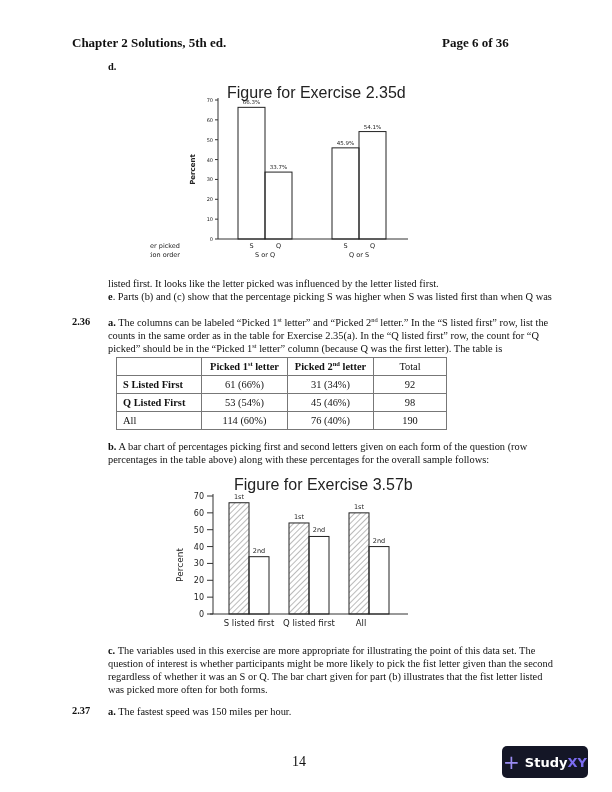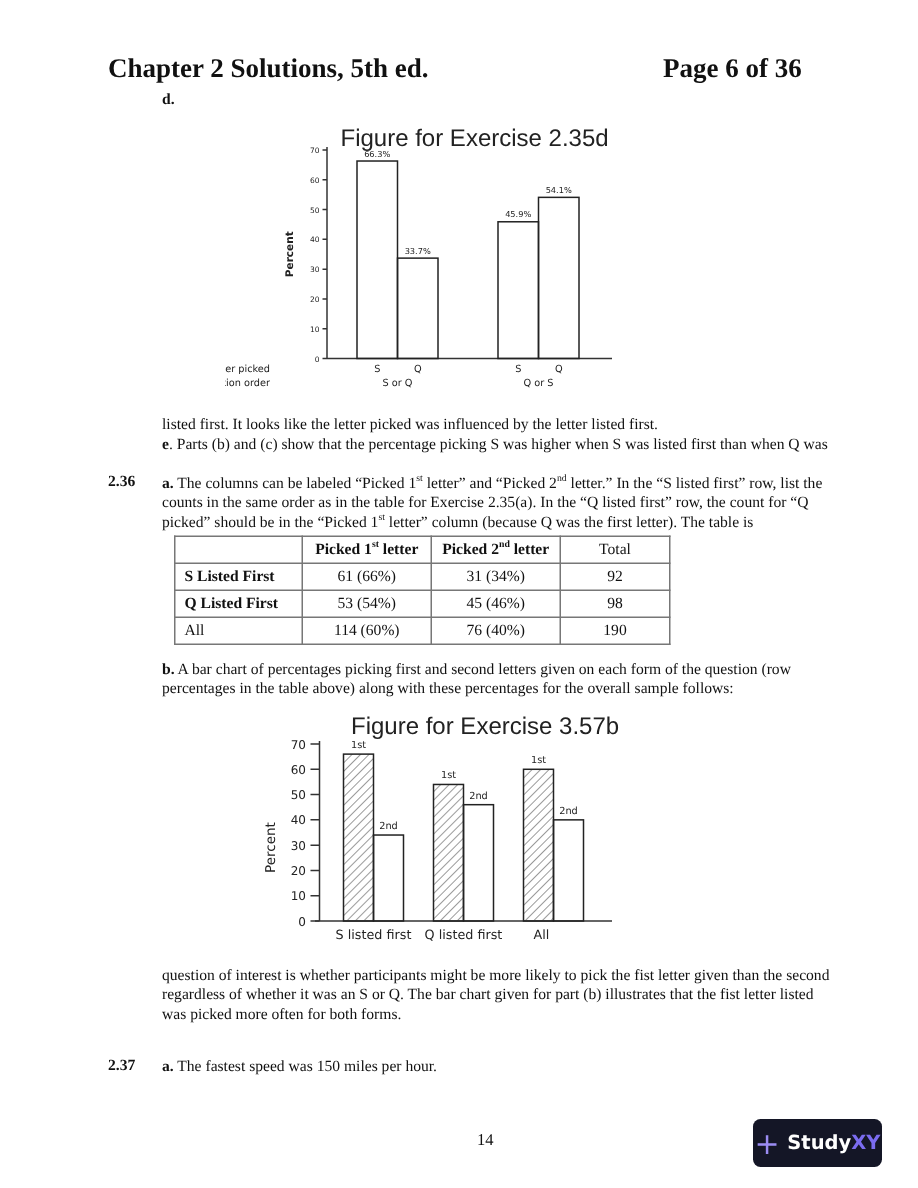--- a/index.html
+++ b/index.html
@@ -1,19 +1,19 @@
 <!DOCTYPE html>
 <html><head>
 <meta charset="utf-8">
 <style>
   html, body { margin: 0; padding: 0; background: #ffffff; }
   body { width: 612px; height: 792px; position: relative; overflow: hidden;
          font-family: "Liberation Serif", serif; color: #111; }
   .abs { position: absolute; }
-  .hdr { font-weight: bold; font-size: 18px; top: 35px; }
+  .hdr { font-weight: bold; font-size: 13px; top: 35px; }
   .p { font-size: 10.4px; line-height: 13px; }
   .b { font-weight: bold; }
   .num { font-weight: bold; font-size: 10.4px; }
   .figtitle { font-family: "Liberation Sans", sans-serif; font-size: 16px; color: #222; }
   table.t { border-collapse: collapse; font-size: 10.4px; }
   table.t td { border: 1px solid #777; height: 17px; padding: 0 6px; text-align: center; }
   table.t td.rh { text-align: left; font-weight: bold; }
   table.t td.rhn { text-align: left; }
   table.t td.ch { font-weight: bold; }
   sup { font-size: 6.5px; line-height: 0; }
@@ -154,26 +154,27 @@
     <text x="149" y="44.457142857142856" font-size="6.5" text-anchor="middle" fill="#222">2nd</text>
     <text x="139" y="138" font-size="8.5" text-anchor="middle" fill="#222">Q listed first</text>
     <rect x="179" y="24.85714285714286" width="20" height="101.14285714285714" fill="url(#hatch)" stroke="#222" stroke-width="1"></rect>
     <text x="189" y="20.85714285714286" font-size="6.5" text-anchor="middle" fill="#222">1st</text>
     <rect x="199" y="58.57142857142857" width="20" height="67.42857142857143" fill="none" stroke="#222" stroke-width="1"></rect>
     <text x="209" y="54.57142857142857" font-size="6.5" text-anchor="middle" fill="#222">2nd</text>
     <text x="191" y="138" font-size="8.5" text-anchor="middle" fill="#222">All</text>
   </svg>
 
 <div class="abs p" style="left:108px; top:644px;">
+  <div><span class="b">c.</span><span> The variables used in this exercise are more appropriate for illustrating the point of this data set. The</span></div>
   <div>question of interest is whether participants might be more likely to pick the fist letter given than the second</div>
   <div>regardless of whether it was an S or Q.  The bar chart given for part (b) illustrates that the fist letter listed</div>
   <div>was picked more often for both forms.</div>
 </div>
 
 <div class="abs num" style="left:72px; top:705px;">2.37</div>
 <div class="abs p" style="left:108px; top:705px;"><span class="b">a.</span><span> The fastest speed was 150 miles per hour.</span></div>
 
-<div class="abs" style="left:318px; top:754px; font-size:11px;">14</div>
+<div class="abs" style="left:292px; top:754px; font-size:14px;">14</div>
 <div class="abs logo">
   <span class="plus">+</span>
     <span>Study</span>
     <span class="xy">XY</span>
 </div>
 
 </body></html>

